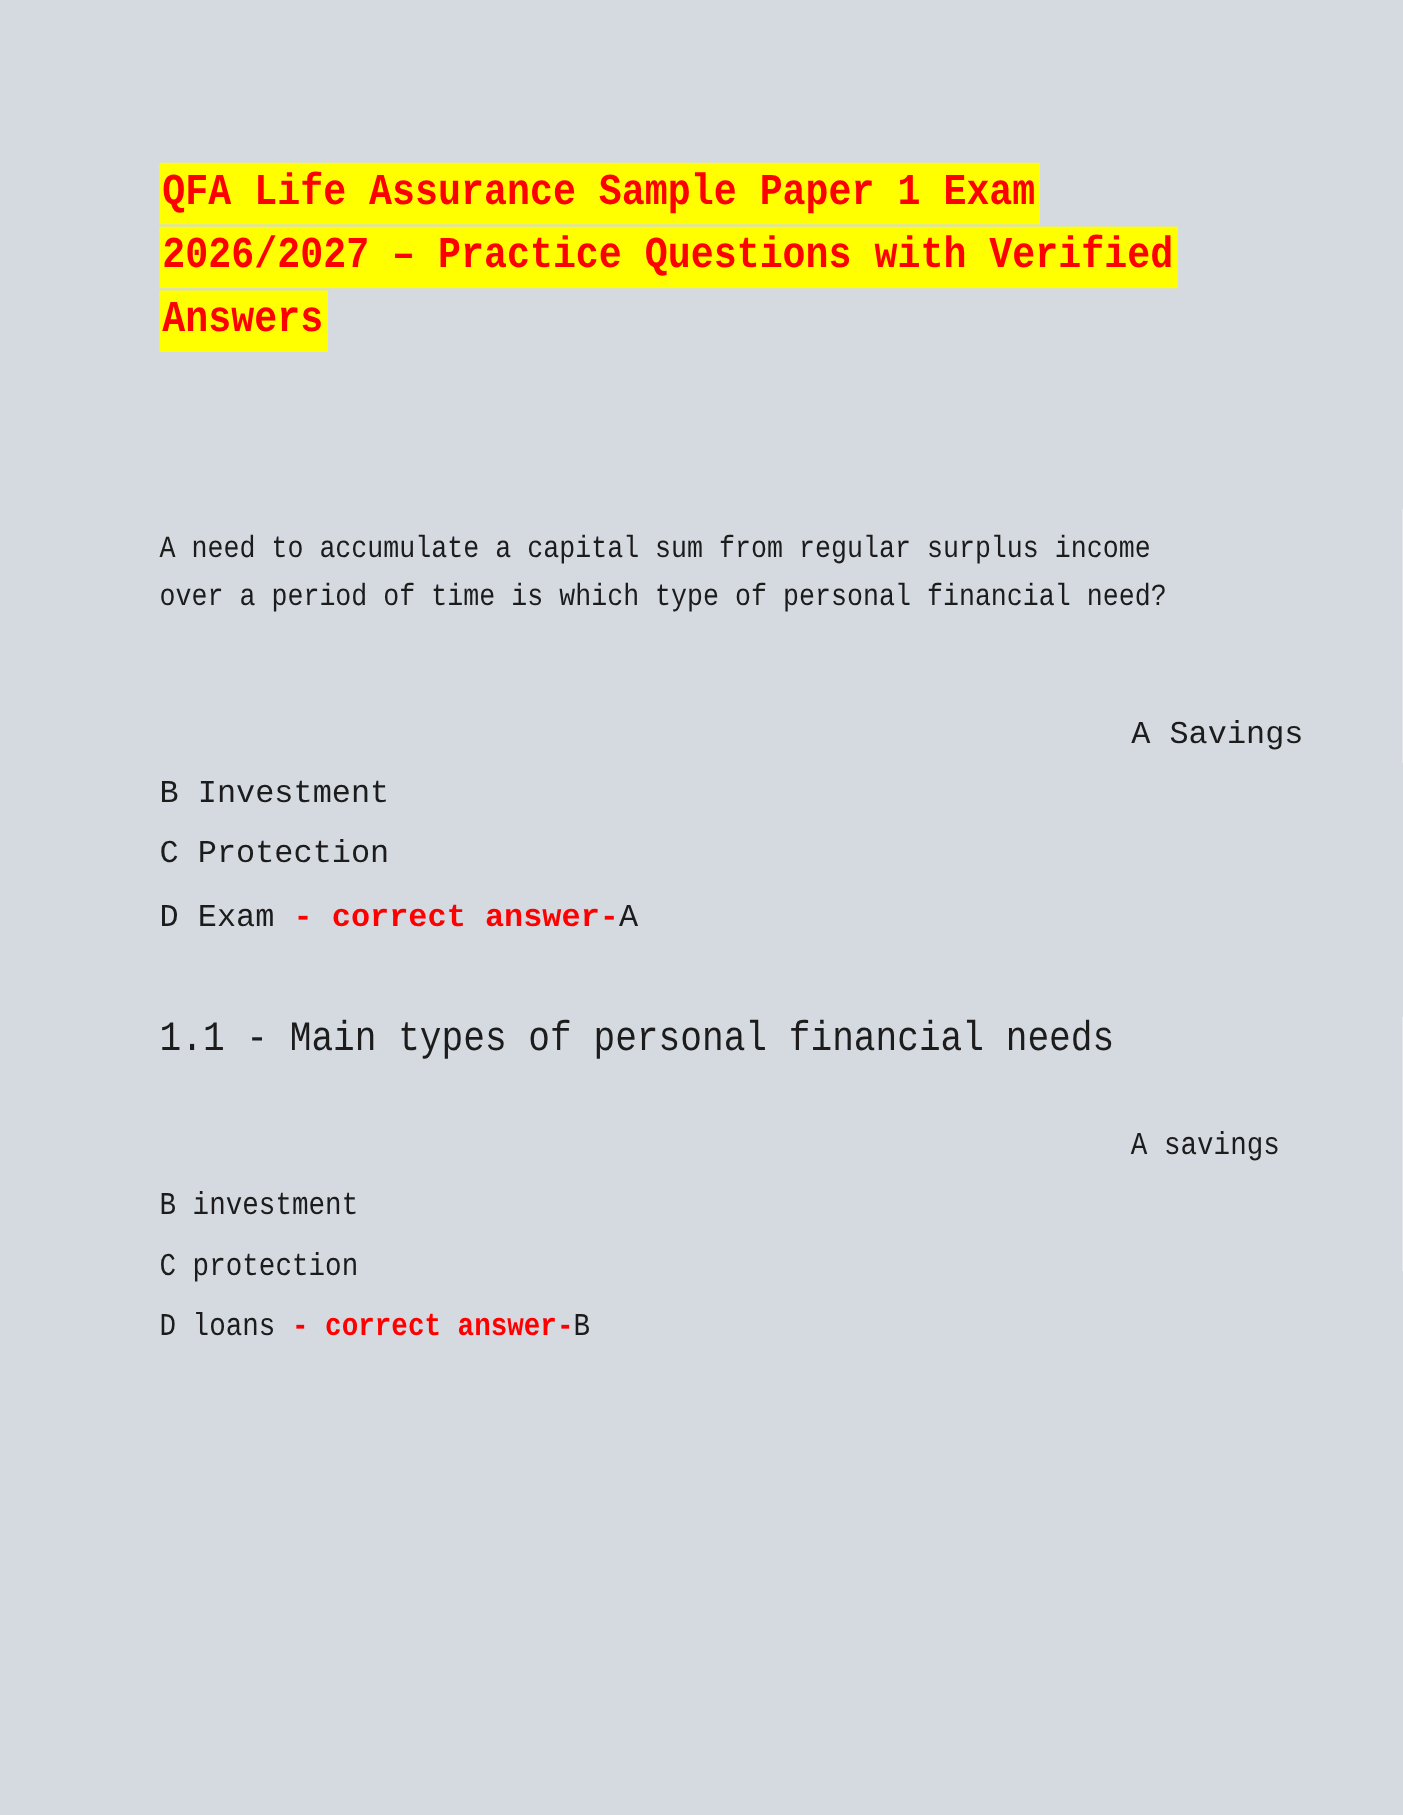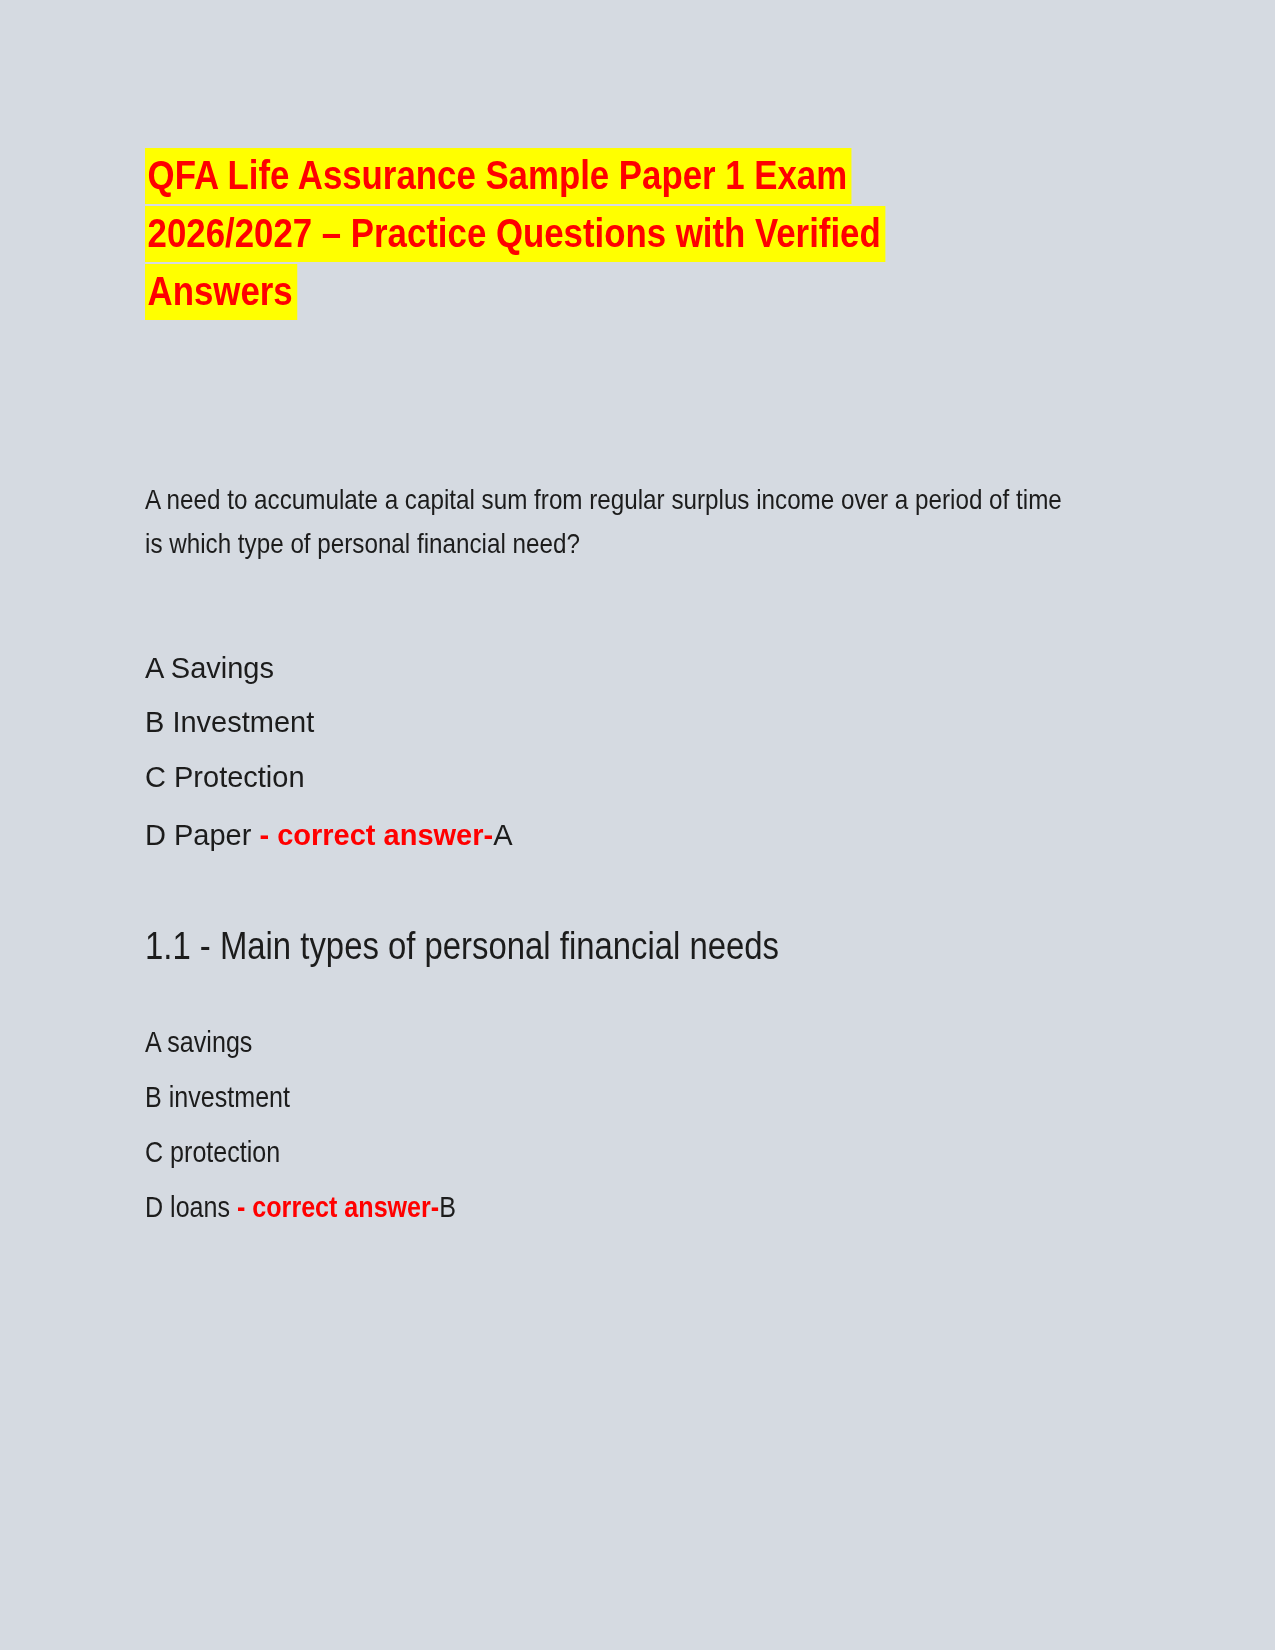--- a/index.html
+++ b/index.html
@@ -10,20 +10,21 @@
     overflow: hidden;
   }
   .page {
     position: relative;
     width: 1275px;
     height: 1650px;
     background: #d5dae1;
     box-sizing: border-box;
     padding: 148px 90px 0 145px;
     color: #1c1c1c;
+    font-family: Liberation Mono, monospace;
   }
   
   .cond {
     display: inline-block;
     transform: scaleX(0.865);
     transform-origin: left center;
     white-space: nowrap;
   }
   .cond-block {
     width: 1060px;
@@ -49,21 +50,21 @@
     line-height: 44px;
     margin: 0;
   }
   .q1text { margin-top: 158px; }
   .q2text { margin-top: 81px; }
   .opt {
     font-size: 29px;
     line-height: 30px;
     margin: 0;
   }
-  .opt-first { margin-top: 87px; }
+  .opt-first { margin-top: 87px; text-align: right; }
   .opt-gap   { margin-top: 24px; }
   .opt-gap2  { margin-top: 25px; }
   .opt-d-gap { margin-top: 28px; }
   .marker {
     color: #ff0000;
     font-weight: bold;
   }
   .section-heading {
     font-size: 38px;
     line-height: 32px;
@@ -81,21 +82,21 @@
     <div class="title-line">QFA Life Assurance Sample Paper 1 Exam</div>
     <div class="title-line">2026/2027 – Practice Questions with Verified</div>
     <div class="title-line">Answers</div>
   </div>
 
   <p class="qtext q1text cond-block">A need to accumulate a capital sum from regular surplus income over a period of time is which type of personal financial need?</p>
 
   <p class="opt opt-first">A Savings</p>
   <p class="opt opt-gap">B Investment</p>
   <p class="opt opt-gap2">C Protection</p>
-  <p class="opt opt-d-gap"><span>D Paper</span> <span class="marker">- correct answer-</span><span>A</span></p>
+  <p class="opt opt-d-gap"><span>D Exam</span> <span class="marker">- correct answer-</span><span>A</span></p>
 
   <p class="section-heading sh-1"><span class="cond">1.1 - Main types of personal financial needs</span></p>
 
 
   <p class="opt opt-first" style="margin-top:65px"><span class="cond">A savings</span></p>
   <p class="opt opt-gap2"><span class="cond">B investment</span></p>
   <p class="opt opt-gap2"><span class="cond">C protection</span></p>
   <p class="opt opt-gap2"><span class="cond"><span>D loans</span> <span class="marker">- correct answer-</span><span>B</span></span></p>
 
 

